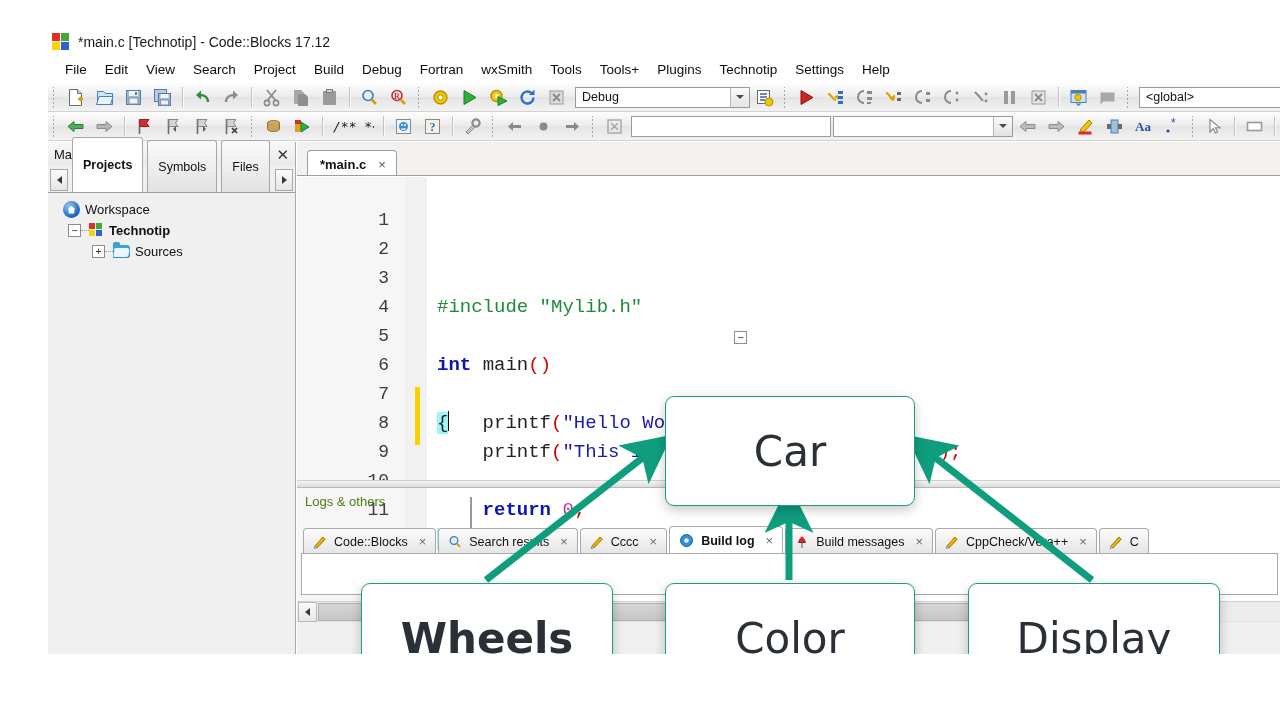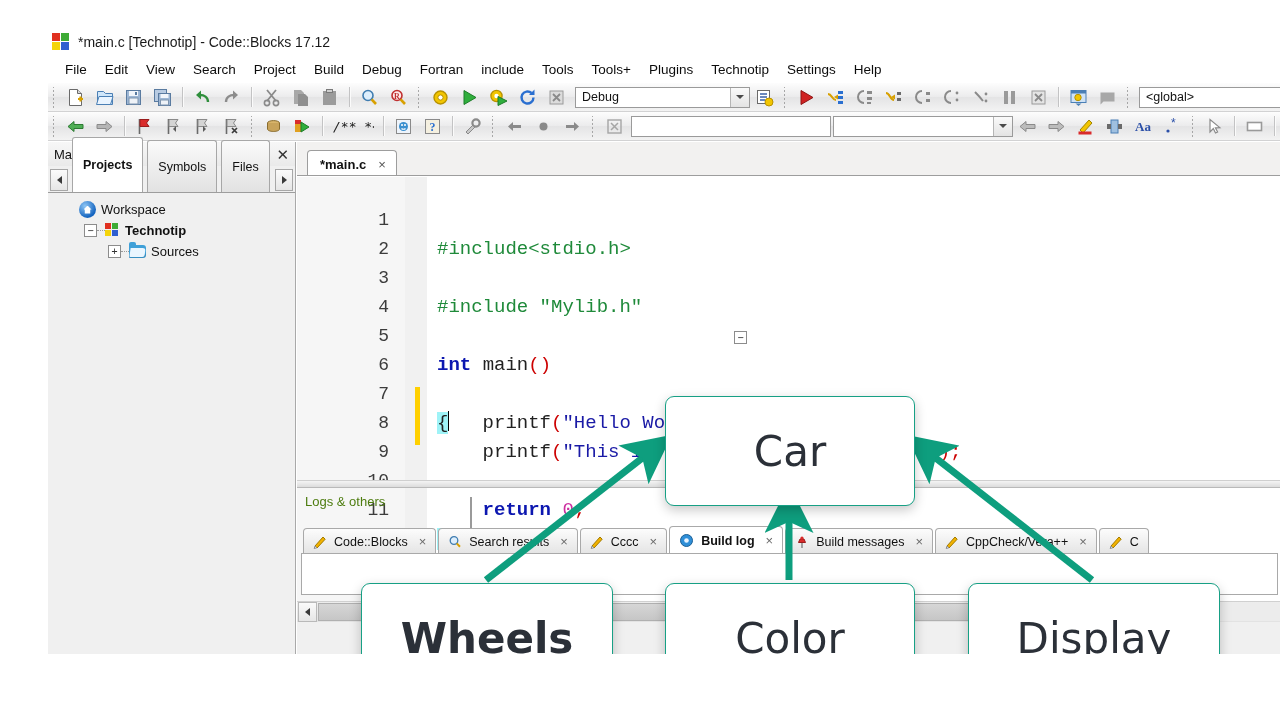--- a/index.html
+++ b/index.html
@@ -67,21 +67,21 @@
              background:#f0f0f0;border-bottom:1px solid #9d9d9d;position:relative;}
   .tabscroll{width:16px;height:20px;display:flex;align-items:center;justify-content:center;
              background:linear-gradient(#fbfbfb,#e6e6e6);border:1px solid #a7a7a7;margin-bottom:1px;}
   .tabscroll.r{margin-left:auto;margin-right:2px;}
   .tri-l{width:0;height:0;border-top:4px solid transparent;border-bottom:4px solid transparent;border-right:5px solid #3a3a3a;}
   .tri-r{width:0;height:0;border-top:4px solid transparent;border-bottom:4px solid transparent;border-left:5px solid #3a3a3a;}
   .ptab{height:21px;padding:15px 10px;display:flex;align-items:center;font-size:12.5px;color:#111;
         background:linear-gradient(#fafafa,#e2e2e2);border:1px solid #a7a7a7;border-bottom:none;
         border-radius:3px 3px 0 0;margin-left:4px;}
   .ptab.active{background:#fff;font-weight:bold;height:24px;position:relative;z-index:2;}
-  .tree{padding:6px 0 0 22px;font-size:13px;}
+  .tree{padding:6px 0 0 6px;font-size:13px;}
   .trow{display:flex;align-items:center;height:21px;white-space:nowrap;}
   .trow .lbl{margin-left:5px;color:#111;}
   .trow .lbl.b{font-weight:bold;}
   .expander{width:11px;height:11px;border:1px solid #8c8c8c;background:#fff;
             display:inline-flex;align-items:center;justify-content:center;font-size:10px;
             line-height:1;color:#333;flex:0 0 auto;font-family:"DejaVu Sans Mono",monospace;}
   .dots{width:8px;border-top:1px dotted #9a9a9a;height:1px;flex:0 0 auto;}
   .ico-ws{width:17px;height:17px;border-radius:50%;flex:0 0 auto;
           background:radial-gradient(circle at 35% 30%,#8fc6f5,#1565c0 70%);
           display:flex;align-items:center;justify-content:center;}
@@ -181,21 +181,21 @@
 
   <div class="menubar">
     <div class="menu-item">File</div>
     <div class="menu-item">Edit</div>
     <div class="menu-item">View</div>
     <div class="menu-item">Search</div>
     <div class="menu-item">Project</div>
     <div class="menu-item">Build</div>
     <div class="menu-item">Debug</div>
     <div class="menu-item">Fortran</div>
-    <div class="menu-item">include</div>
+    <div class="menu-item">wxSmith</div>
     <div class="menu-item">Tools</div>
     <div class="menu-item">Tools+</div>
     <div class="menu-item">Plugins</div>
     <div class="menu-item">Technotip</div>
     <div class="menu-item">Settings</div>
     <div class="menu-item">Help</div>
   </div>
 
   <div class="toolbar tb1">
     <div class="grip"></div>
@@ -658,21 +658,20 @@
 
     <div class="code-wrap">
       <div class="gutter-num"></div>
       <div class="gutter-fold"></div>
       <div class="yellowbar"></div>
       <div class="foldline"></div>
 
       <div class="codelines">
         <div class="cl">
           <span class="num">1</span>
-          <span class="txt k-pp">#include&lt;stdio.h&gt;</span>
         </div>
         <div class="cl">
           <span class="num">2</span>
           <span class="txt"></span>
         </div>
         <div class="cl">
           <span class="num">3</span>
           <span class="txt k-pp">#include "Mylib.h"</span>
         </div>
         <div class="cl">

